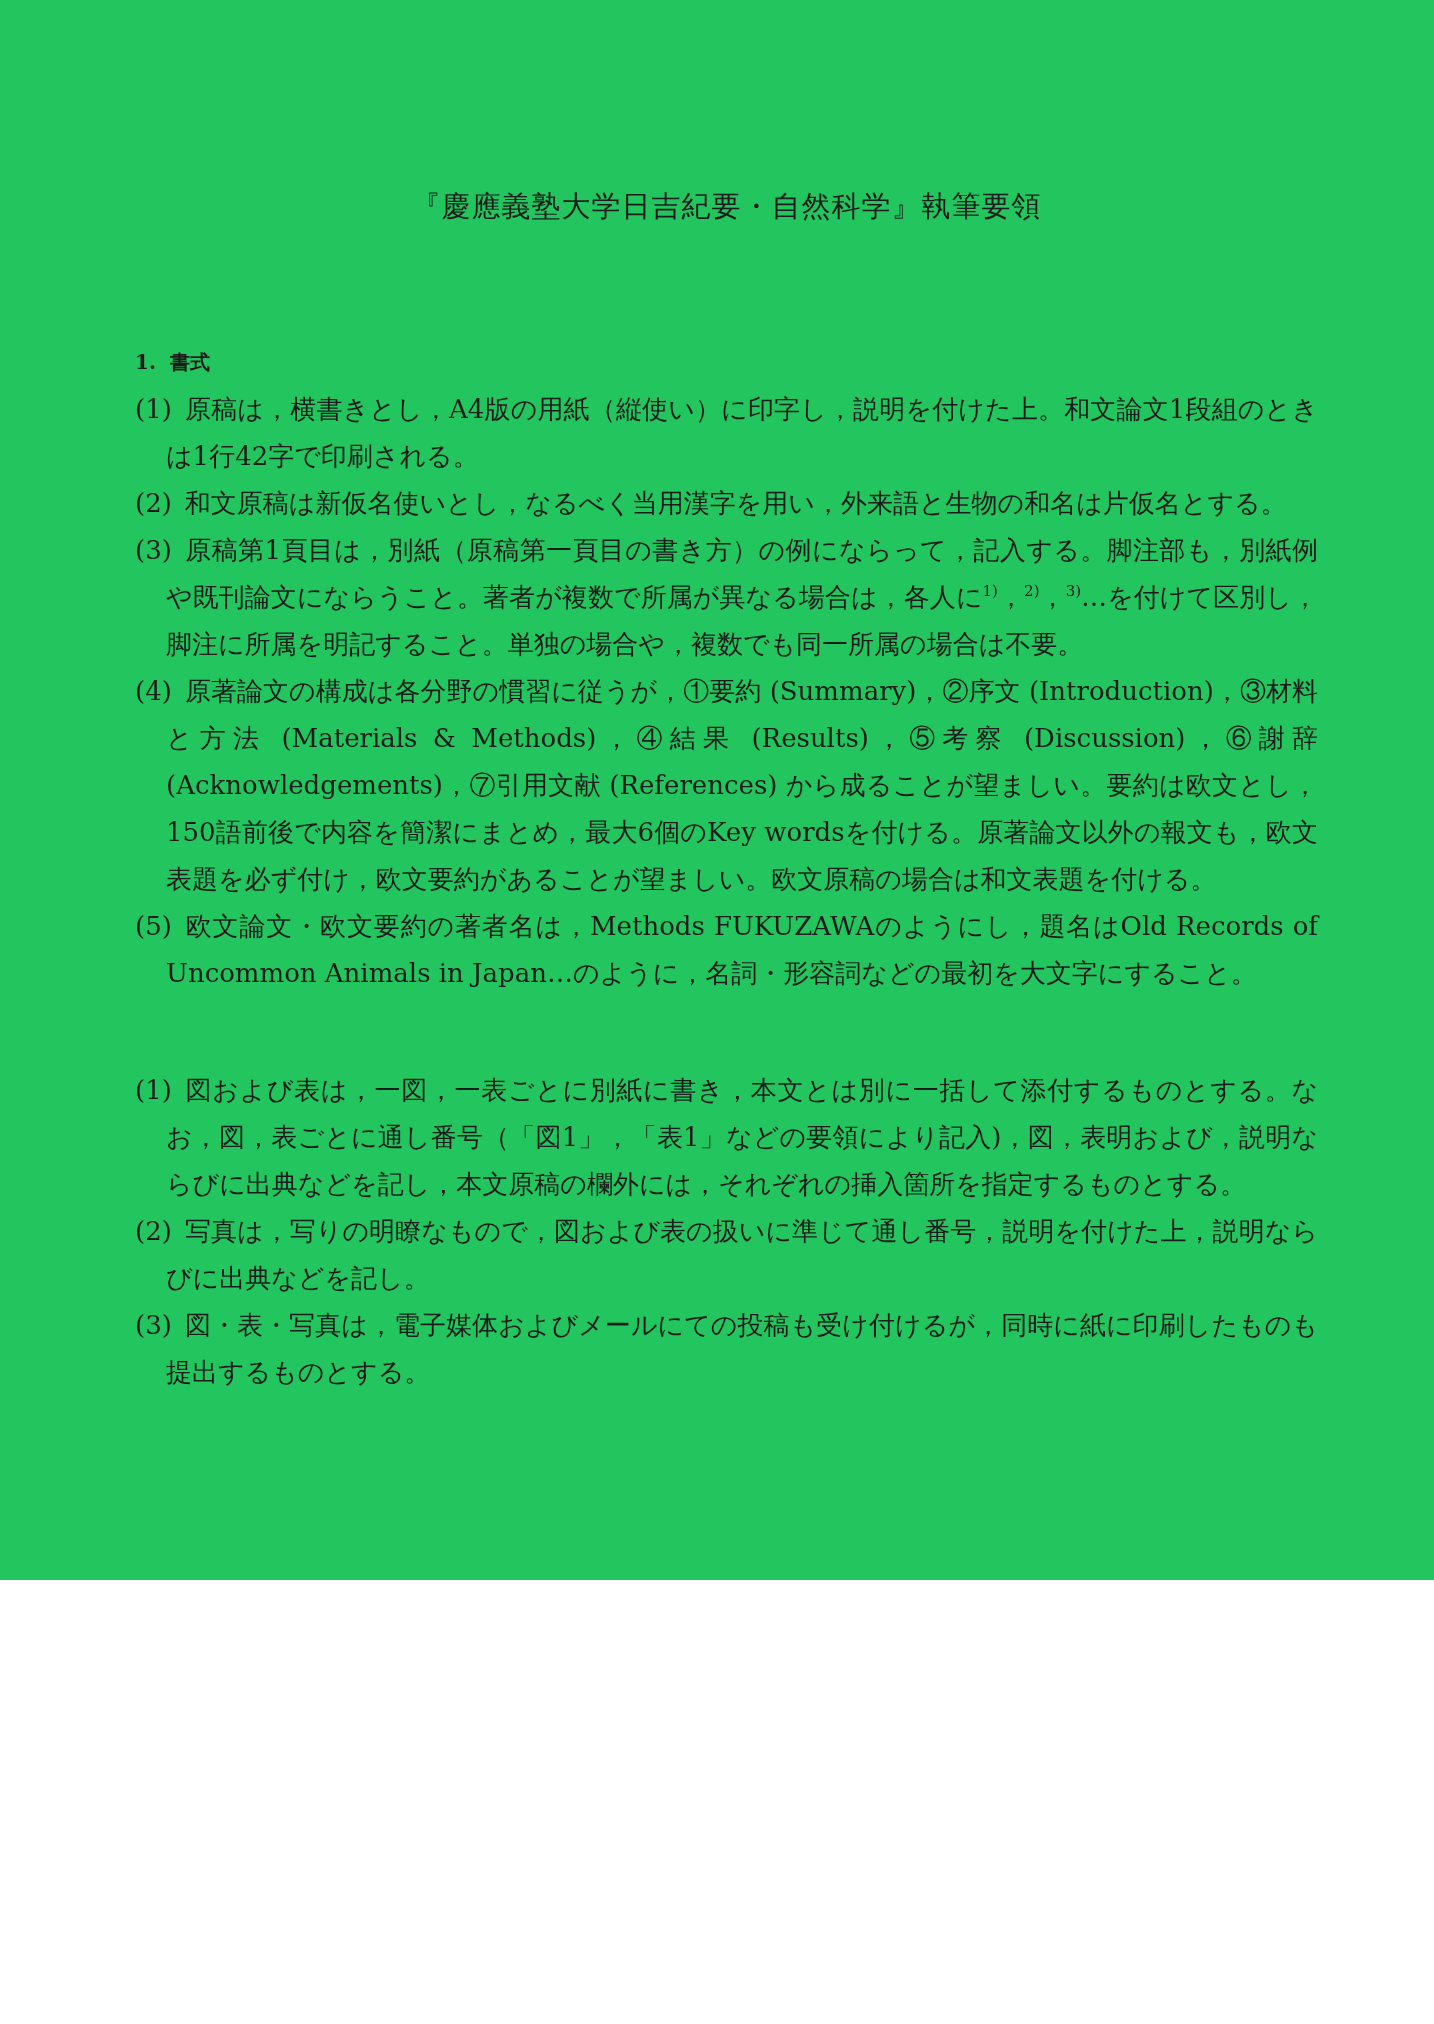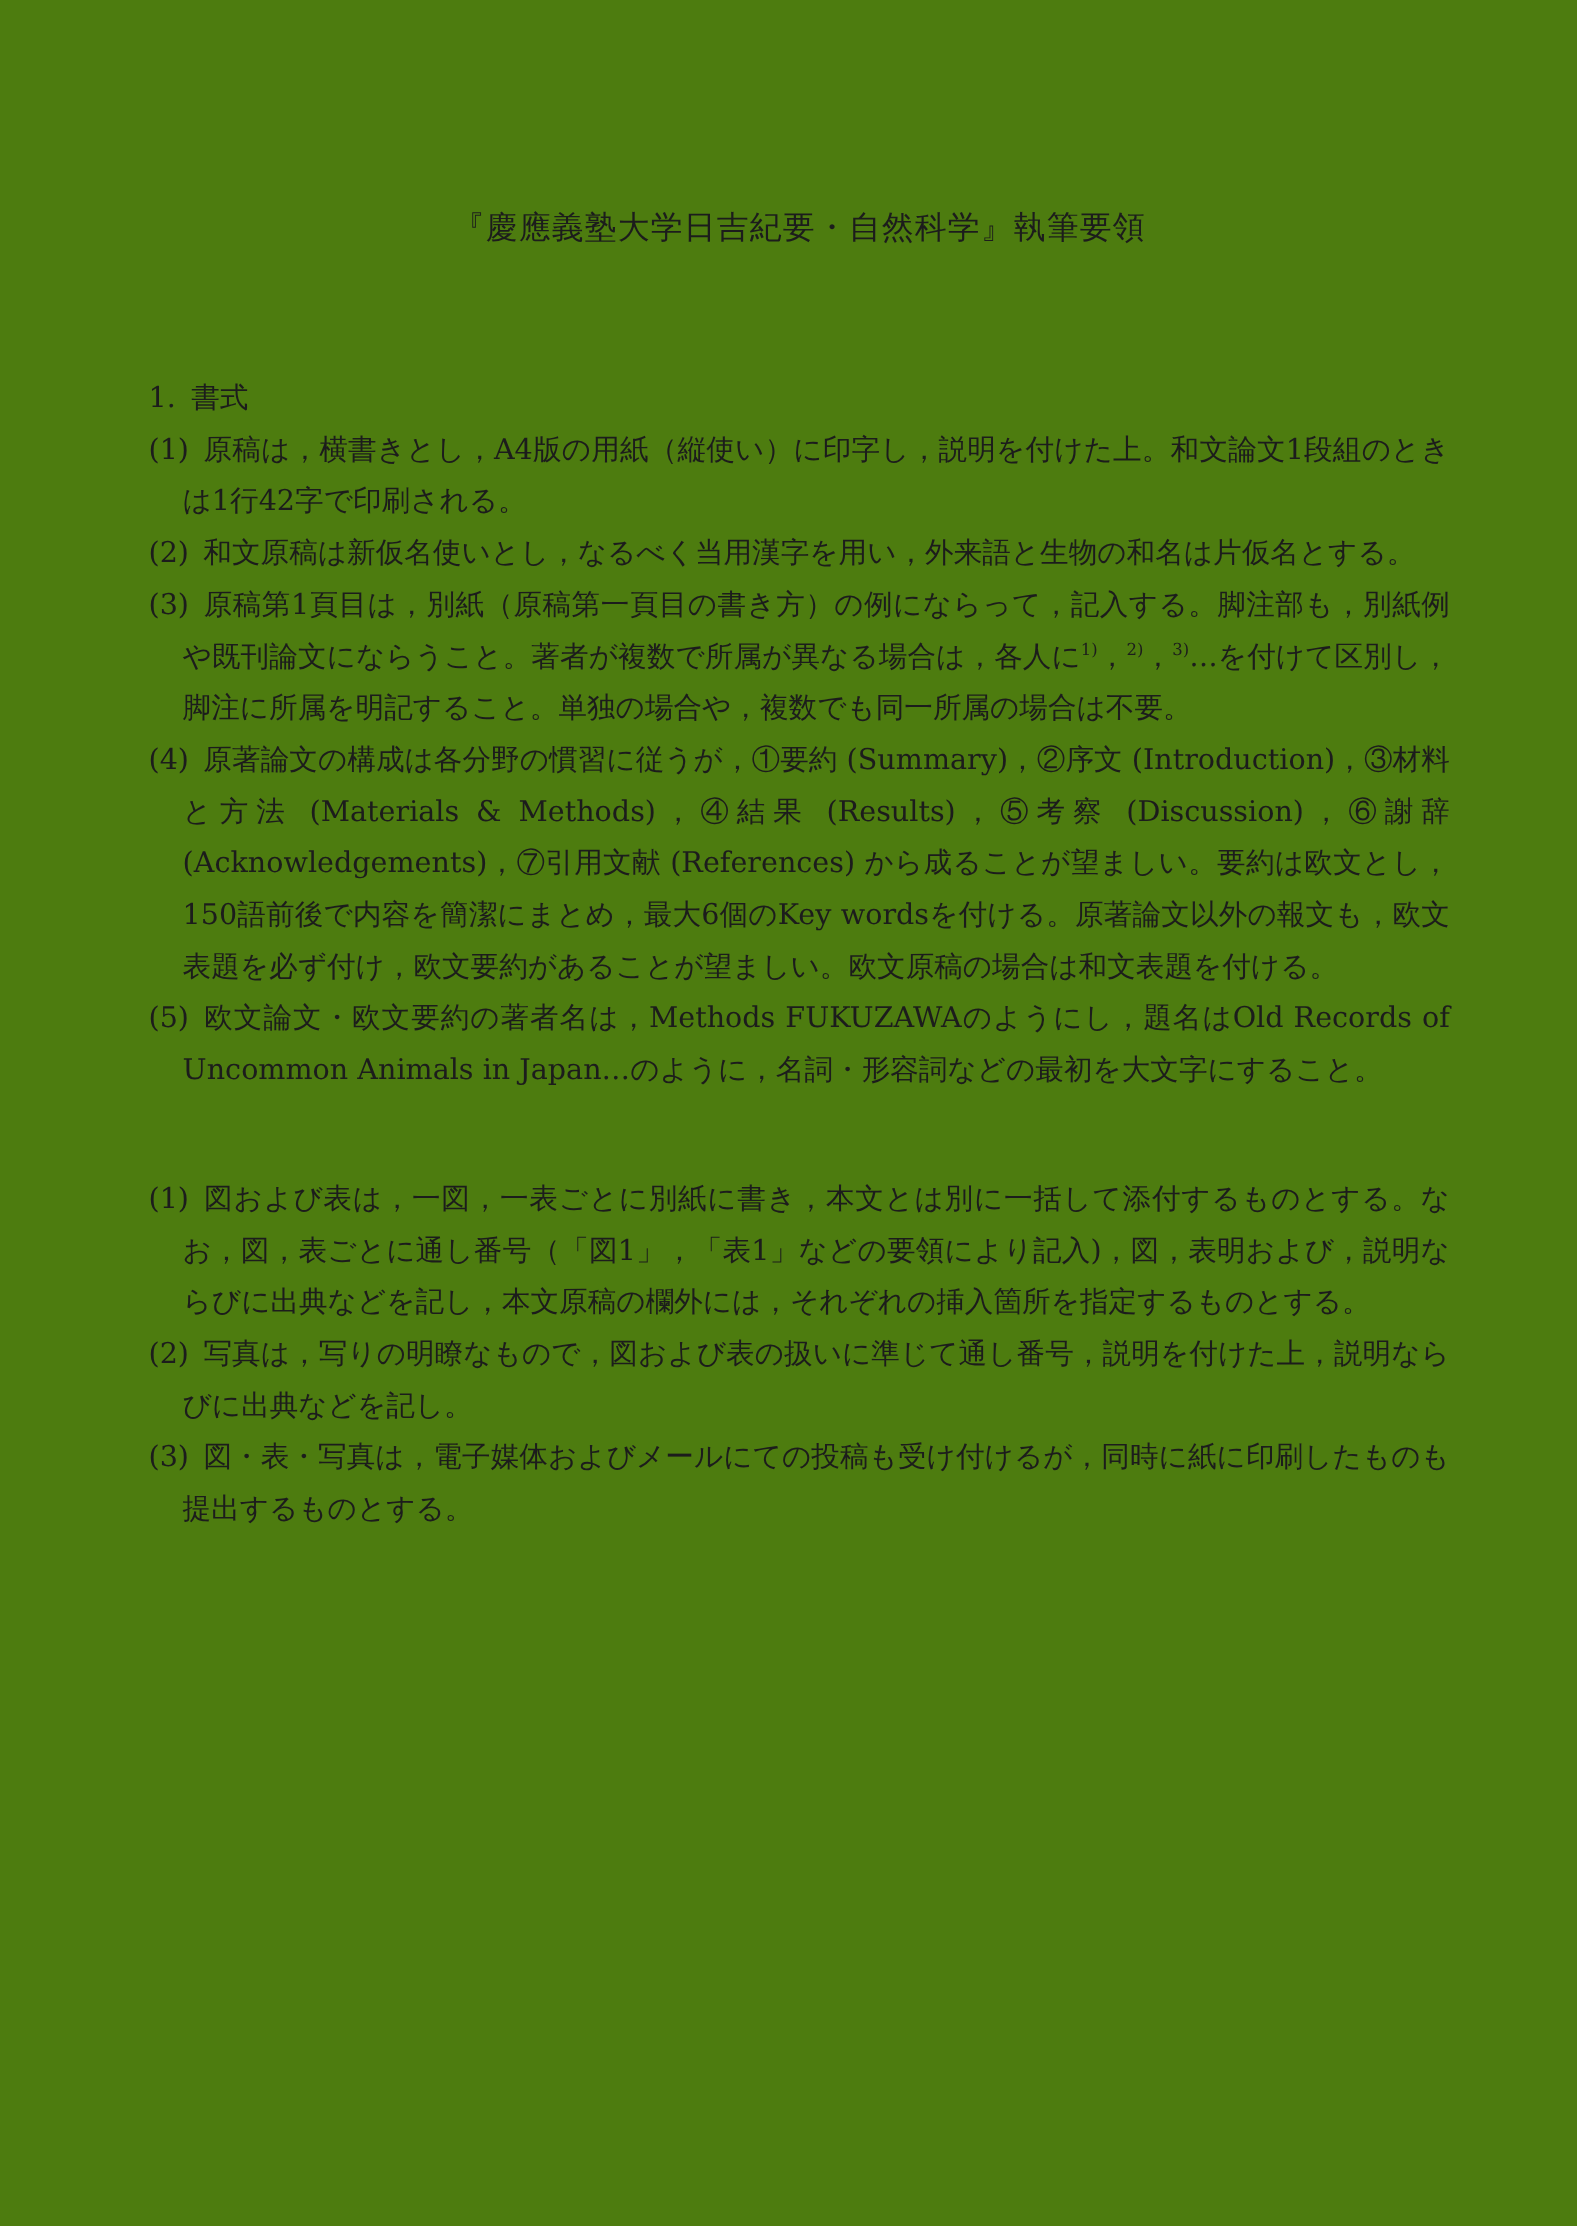--- a/index.html
+++ b/index.html
@@ -9,36 +9,36 @@
   }
   body {
     width: 1434px;
     height: 2024px;
     color: #1c1c1c;
     font-family: "DejaVu Serif", "Liberation Serif", serif;
   }
   .page {
     box-sizing: border-box;
     width: 1434px;
-    height: 2024px;
+    height: 1580px;
     padding: 186px 116px 0 135px;
-    background: #4d7c0f;
+    background: #22c55e;
   }
   .doc-title {
     font-size: 29px;
     font-weight: normal;
     text-align: center;
     margin: 0;
     line-height: 40px;
     letter-spacing: 1px;
   }
   section { display: block; }
   .sec-h {
-    font-size: 26px;
-    font-weight: normal;
+    font-size: 20px;
+    font-weight: bold;
     margin: 0;
     line-height: 48px;
   }
   .sec-h .sec-num { margin-right: 14px; }
   .sec-format   { margin-top: 112px; }
   .sec-figures  { margin-top: 70px; }
   .sec-refs     { margin-top: 42px; }
   .item {
     font-size: 26px;
     line-height: 47px;

